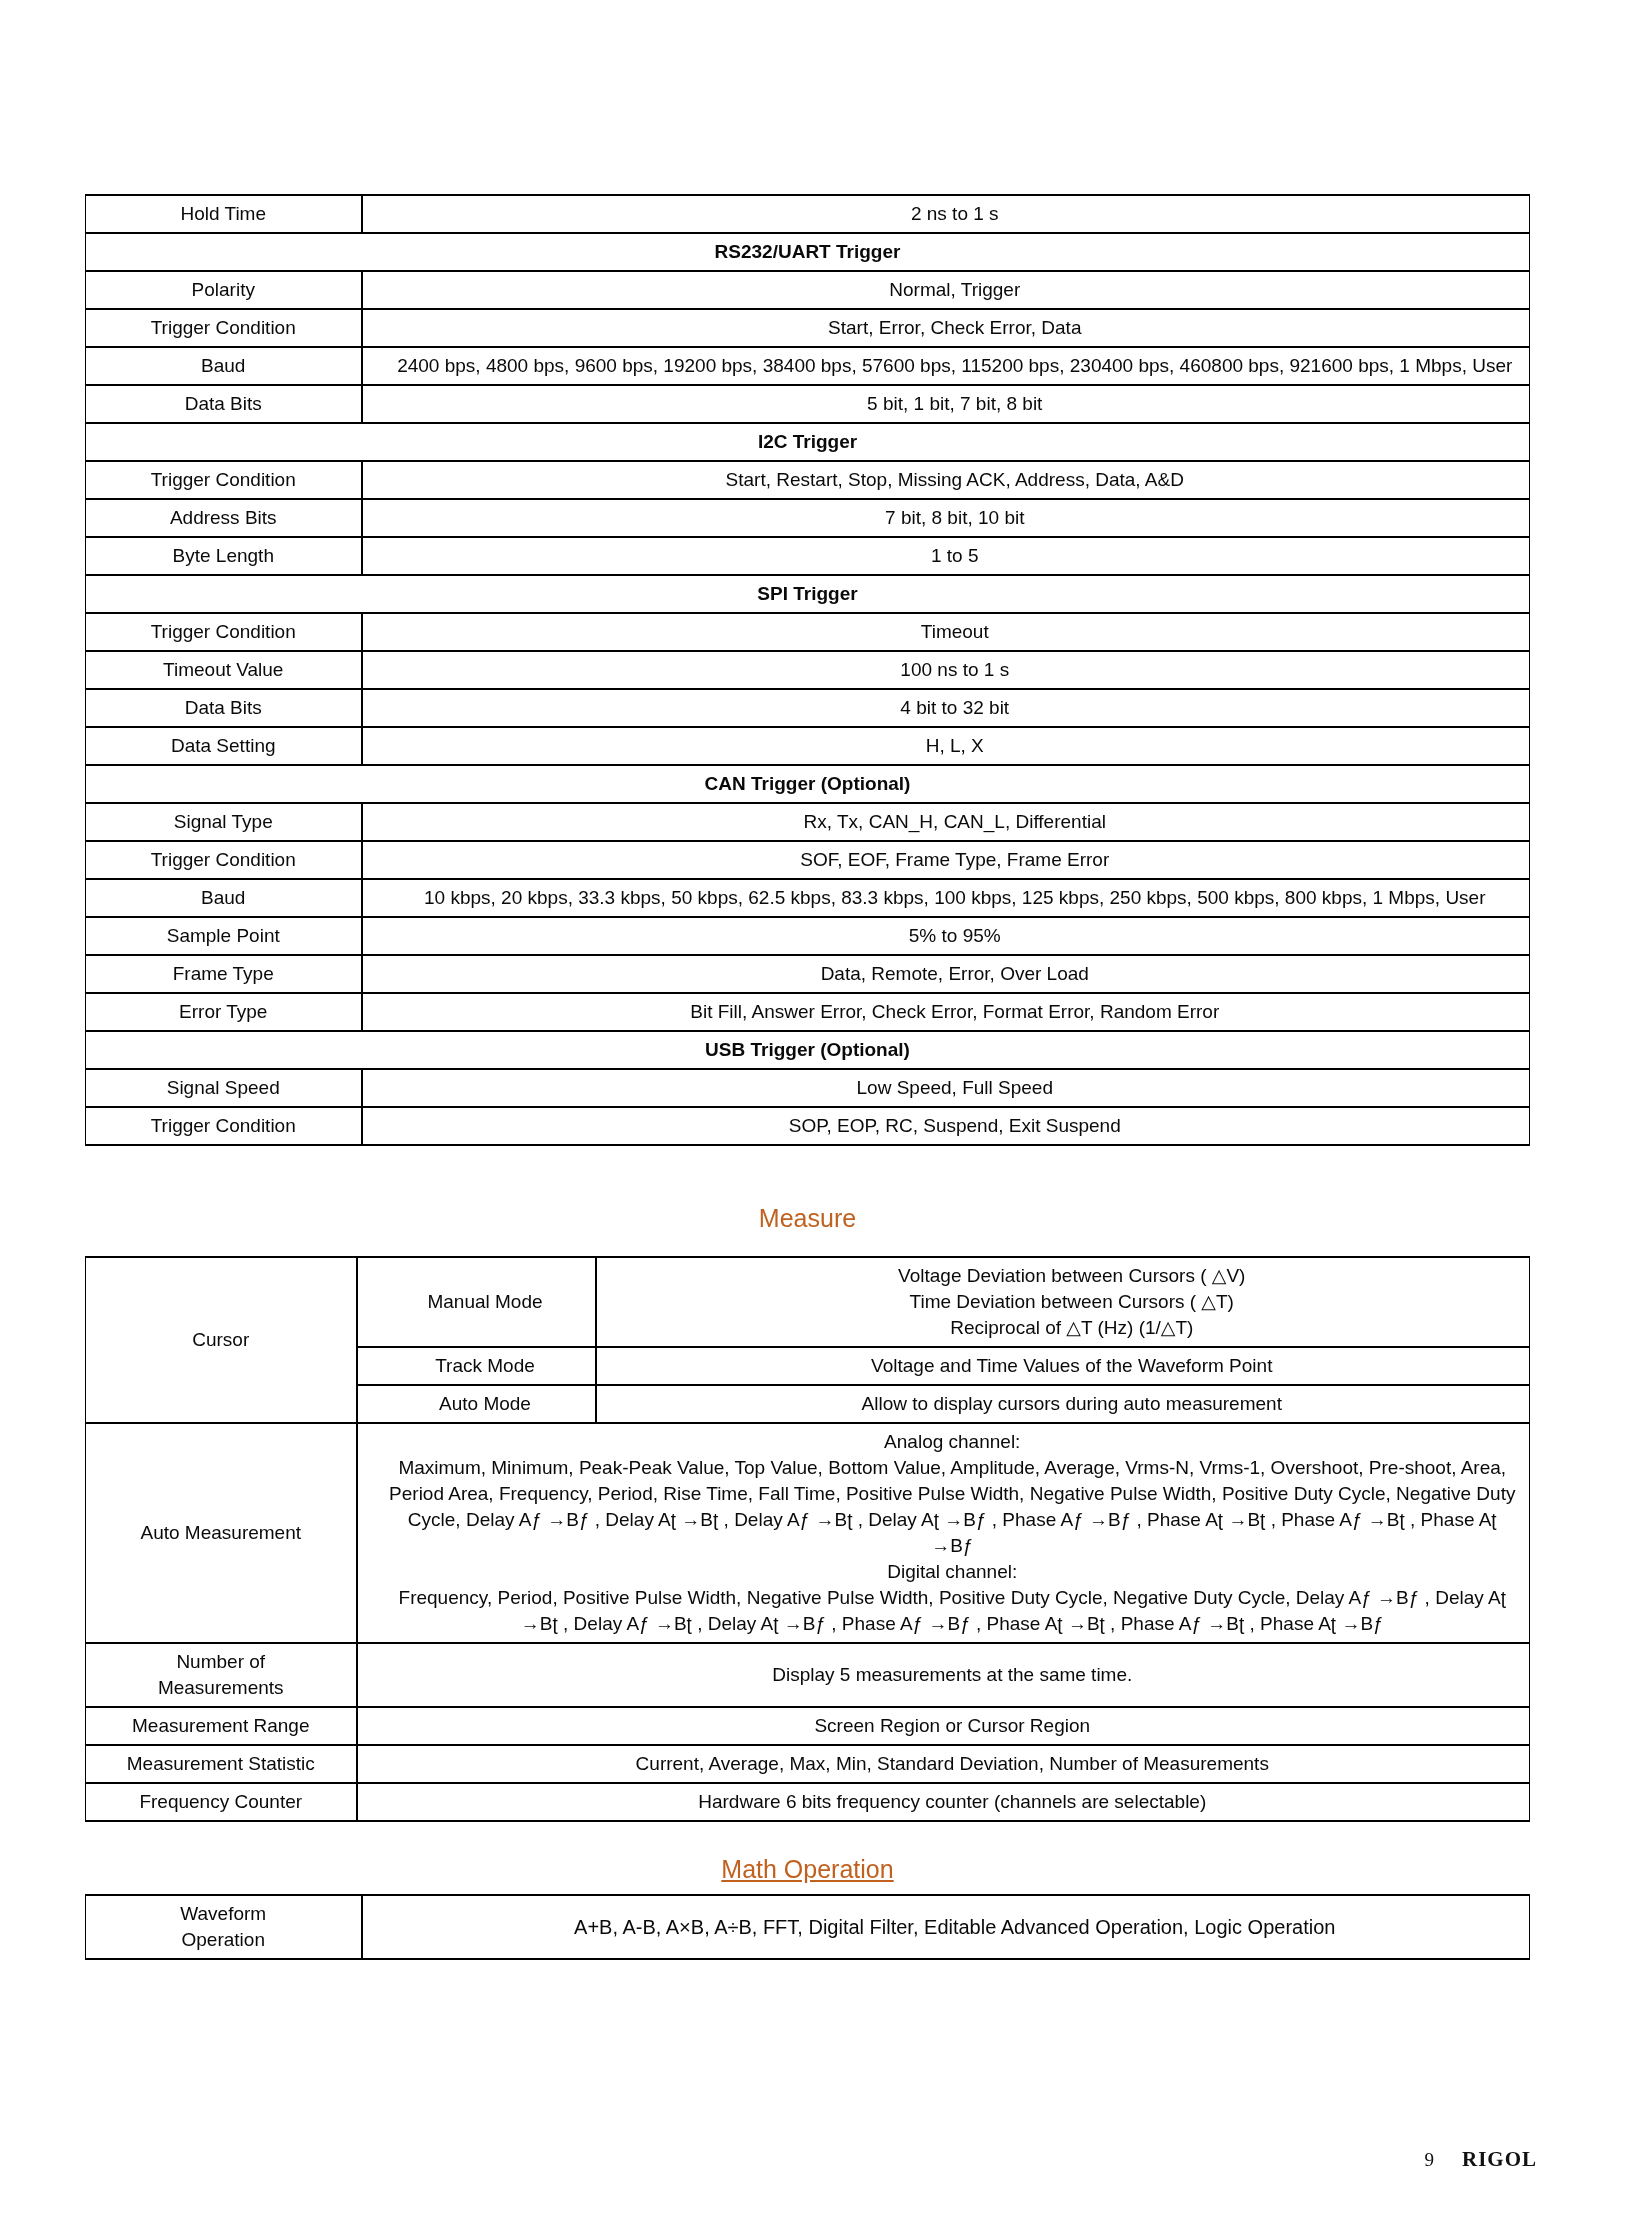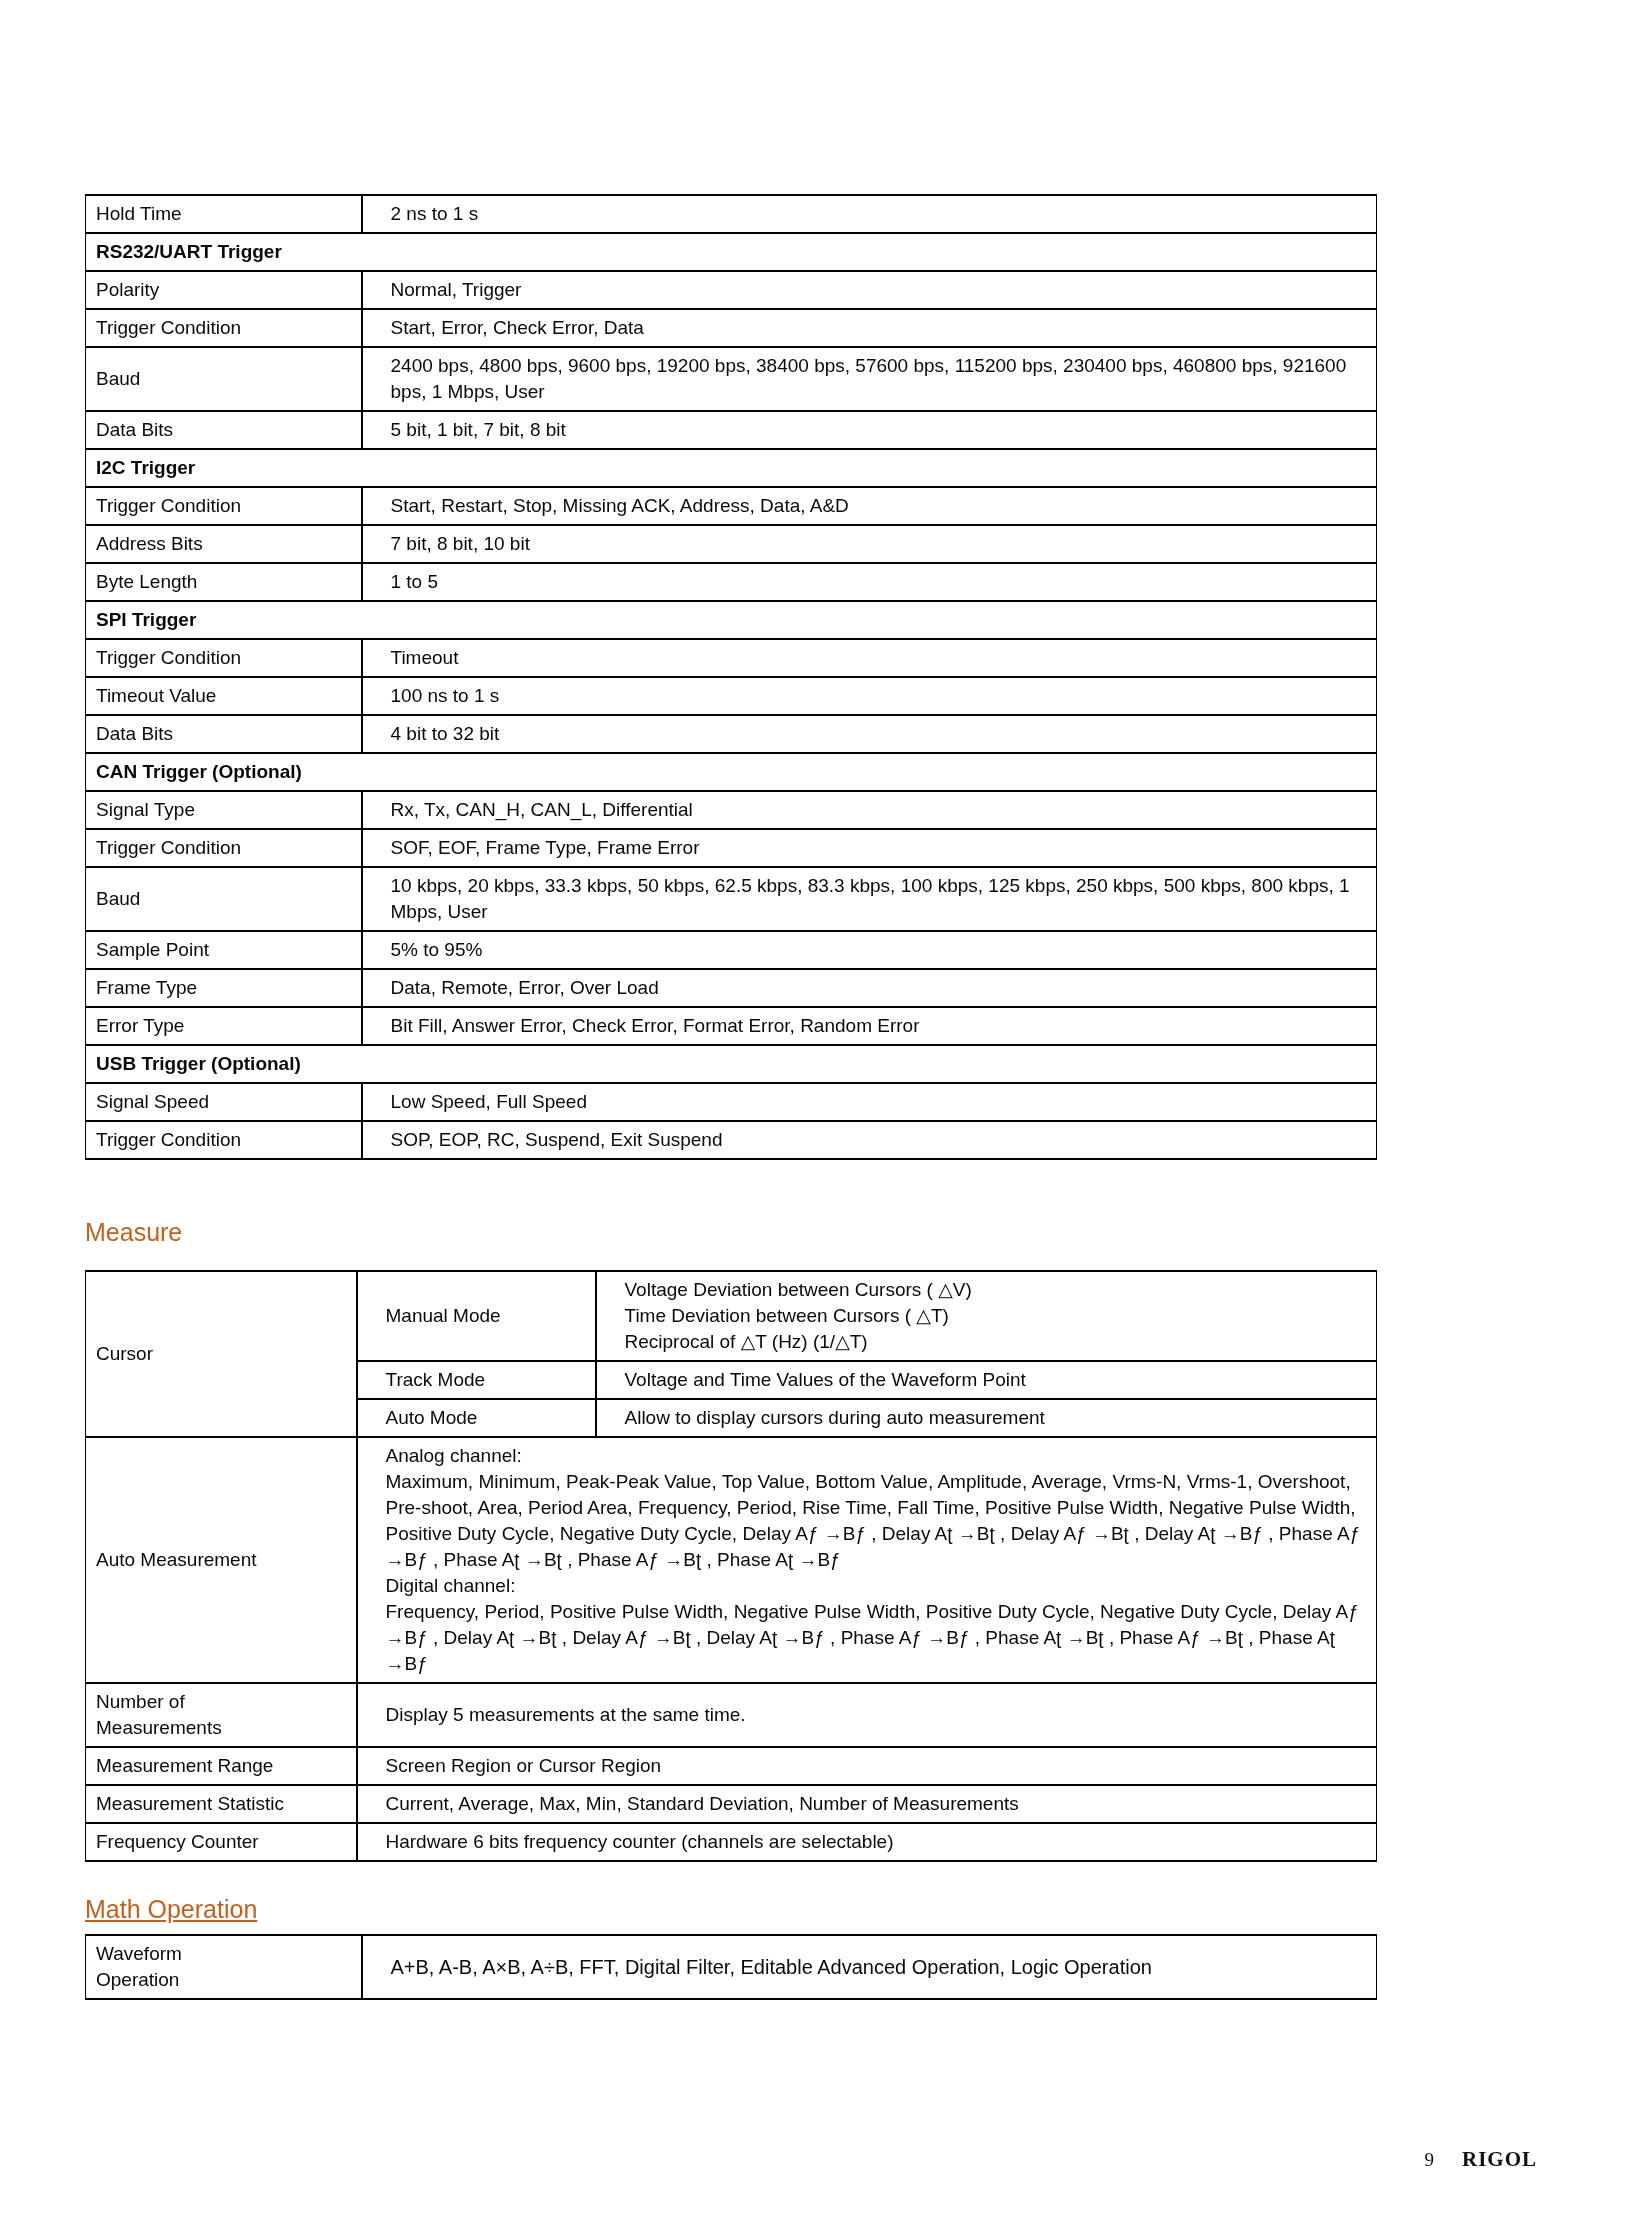--- a/index.html
+++ b/index.html
@@ -12,21 +12,22 @@
     position:relative;
     width:1646px;height:2234px;
     background:#ffffff;
     font-family:"Liberation Sans", sans-serif;
     color:var(--ink);
     overflow:hidden;
   }
   .content{
     position:absolute;
     left:85px;top:0;
-    width:1292px;
+    width:1445px;
+    text-align:center;
   }
   table{
     border-collapse:collapse;
     width:100%;
     table-layout:fixed;
     border-left:1.5px solid var(--rule);
     border-right:1.5px solid var(--rule);
   }
   td{
     border-top:2.5px solid var(--rule);
@@ -120,20 +121,24 @@
         </tr>
         <tr>
           <td>Timeout Value</td>
           <td class="divided">100 ns to 1 s</td>
         </tr>
         <tr>
           <td>Data Bits</td>
           <td class="divided">4 bit to 32 bit</td>
         </tr>
         <tr>
+          <td>Data Setting</td>
+          <td class="divided">H, L, X</td>
+        </tr>
+        <tr>
           <td class="sectionhead" colspan="2">CAN Trigger (Optional)</td>
         </tr>
         <tr>
           <td>Signal Type</td>
           <td class="divided">Rx, Tx, CAN_H, CAN_L, Differential</td>
         </tr>
         <tr>
           <td>Trigger Condition</td>
           <td class="divided">SOF, EOF, Frame Type, Frame Error</td>
         </tr>

